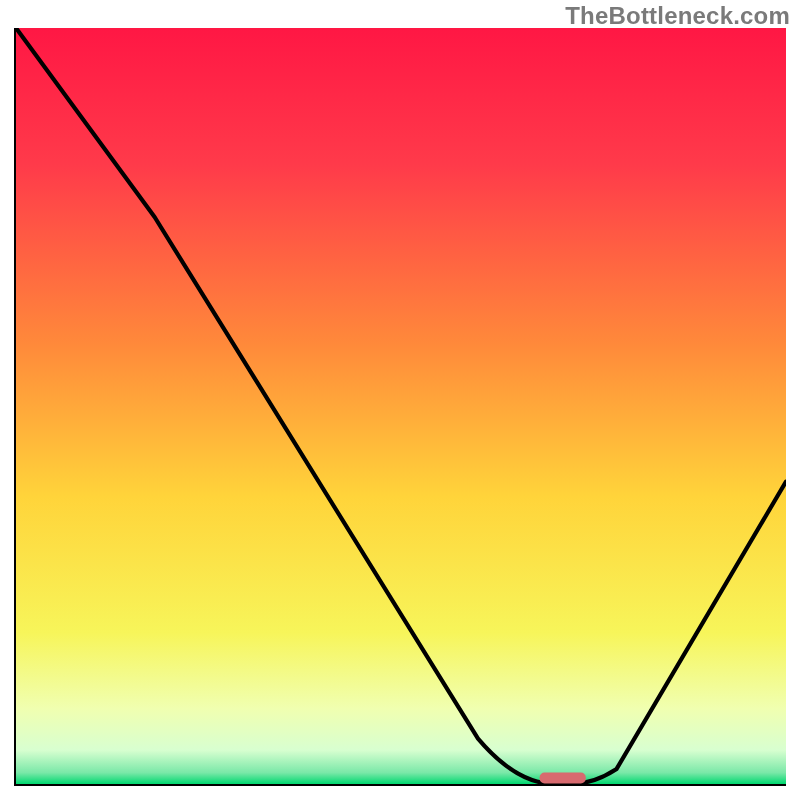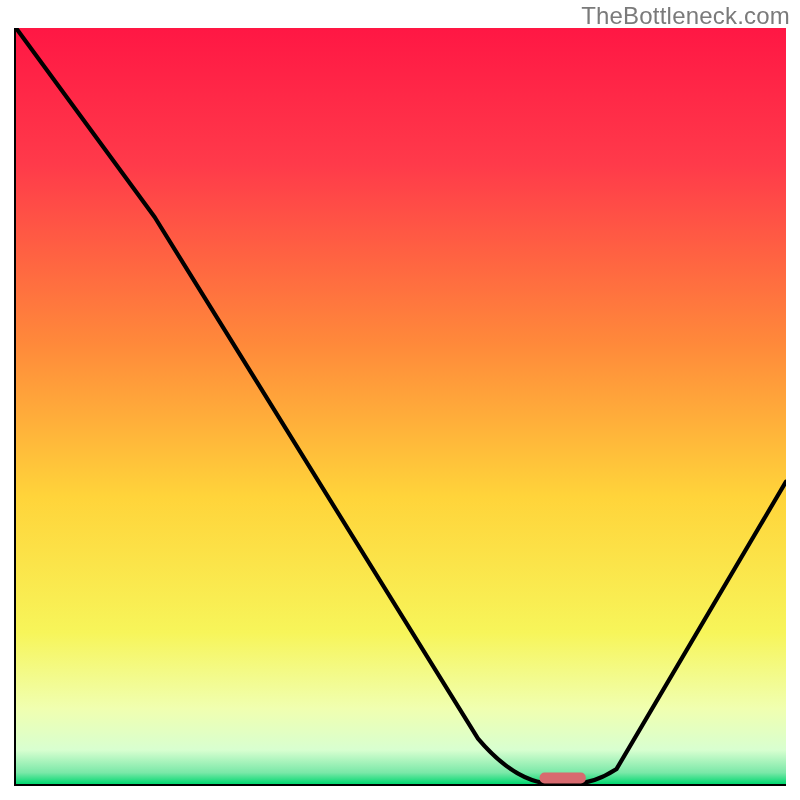--- a/index.html
+++ b/index.html
@@ -13,21 +13,21 @@
   .wrap {
     position: relative;
     width: 800px;
     height: 800px;
   }
   .watermark {
     position: absolute;
     top: 2px;
     right: 10px;
     font-size: 24px;
-    font-weight: 400;
+    font-weight: 700;
     color: #7a7a7a;
     letter-spacing: 0.2px;
     margin-left: 12px;
   }
   .plot-area {
     position: absolute;
     left: 14px;
     top: 28px;
     width: 772px;
     height: 758px;

